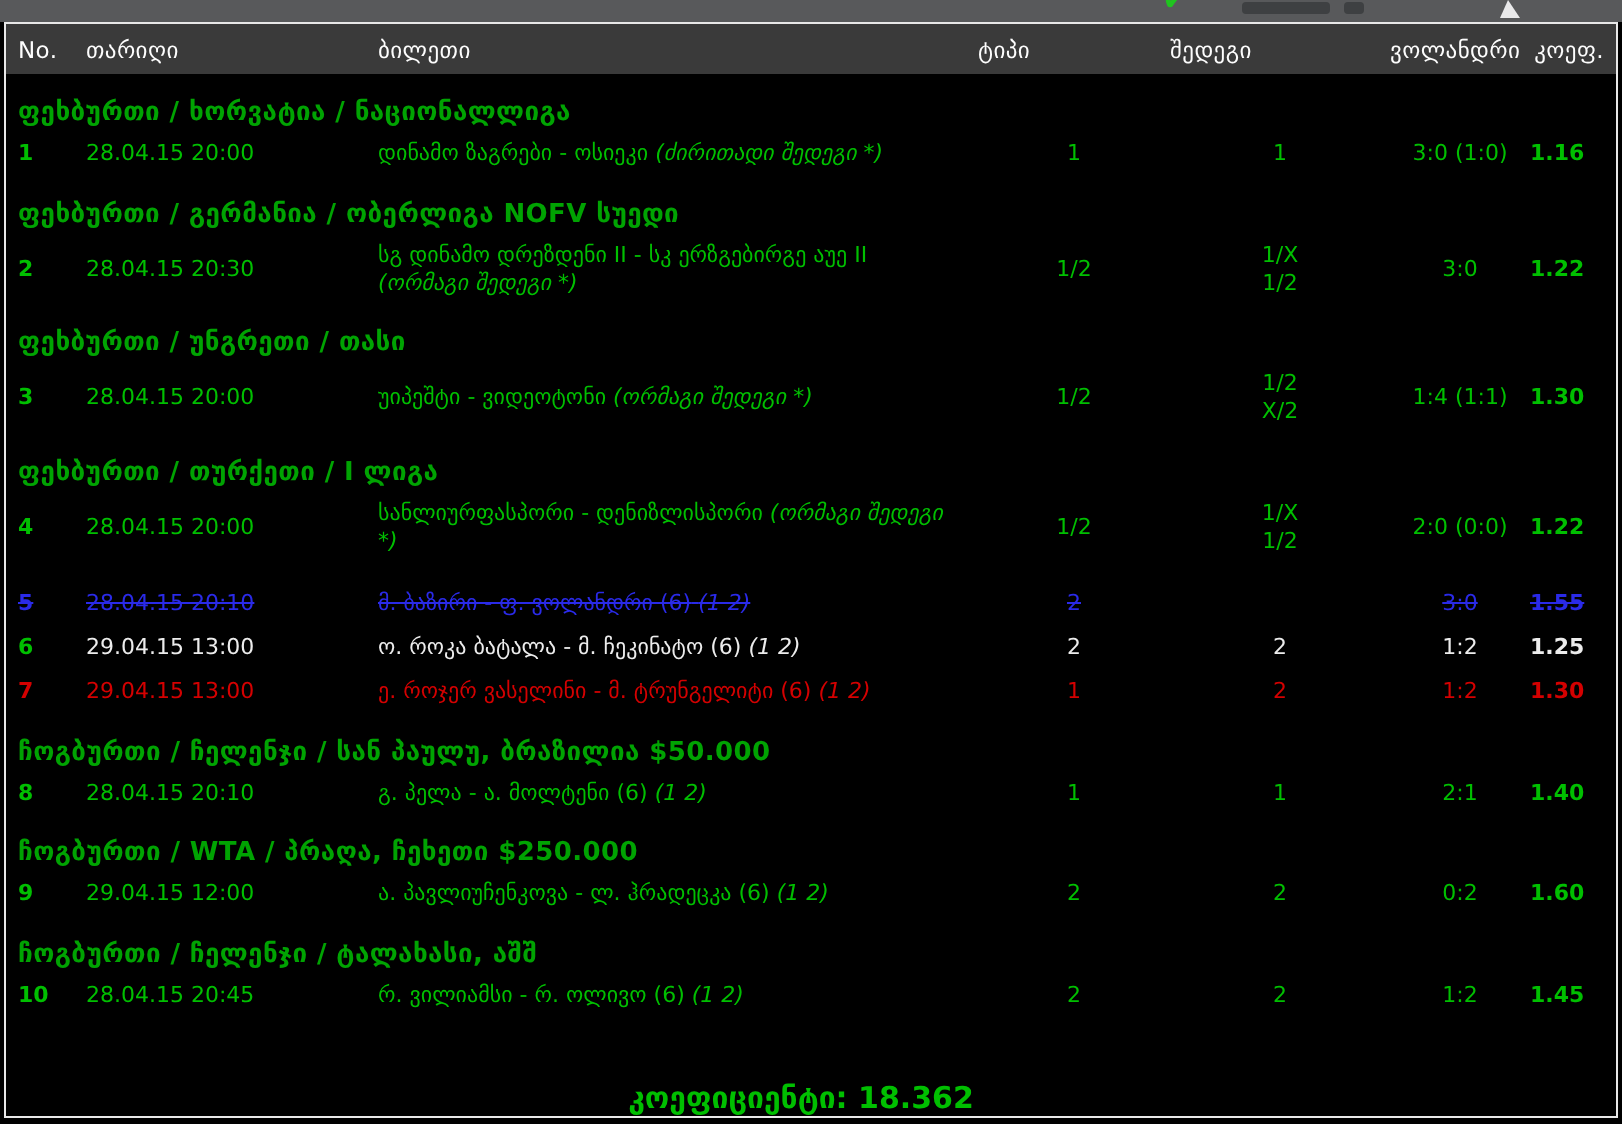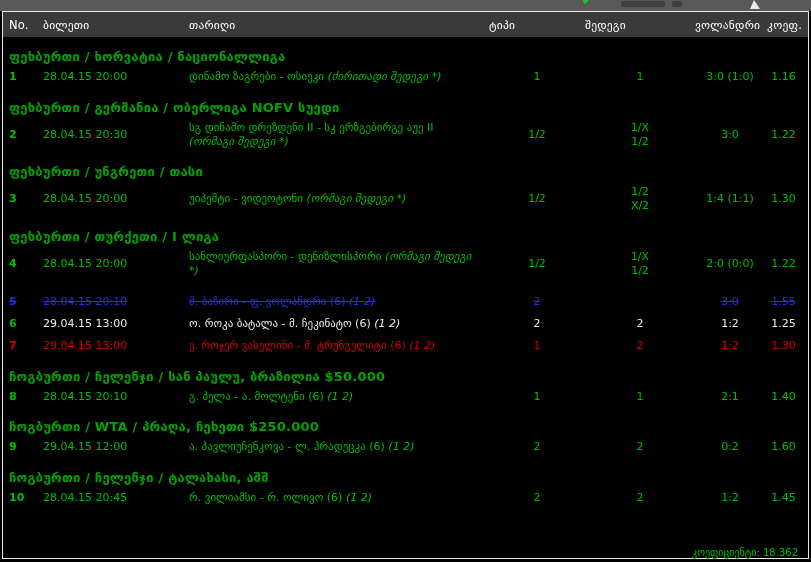--- a/index.html
+++ b/index.html
@@ -43,41 +43,41 @@
   .bet-row.won{color:var(--won,#00bf00);}
   .bet-row.pending{color:var(--pending,#ececec);}
   .bet-row.lost{color:var(--lost,#d40000);}
   .bet-row.void{color:var(--void,#2a2ae8);text-decoration:line-through;}
   .cell-no{font-weight:bold;color:var(--won,#00bf00);}
   .bet-row.lost .cell-no{color:var(--lost,#d40000);}
   .bet-row.void .cell-no{color:var(--void,#2a2ae8);}
   .cell-ticket{padding-right:16px;}
   .note{font-style:italic;}
   .cell-type,.cell-result,.cell-score{text-align:center;}
-  .cell-coef{text-align:center;}
+  .cell-coef{text-align:left;font-weight:bold;}
   .tfoot{
-    margin-top:8px;padding:2px 10px 0 0;text-align:right;
-    color:var(--won,#00bf00);font-size:10px;
+    margin-top:8px;padding:2px 10px 0 0;text-align:center;
+    color:var(--won,#00bf00);font-size:15px;font-weight:bold;
   }
 </style>
 </head>
 <body>
 
 <div class="chrome-top">
   <span class="check-glyph">✔</span>
   <span class="smudge"></span>
   <span class="smudge2"></span>
   <span class="cursor"></span>
 </div>
 
 <div class="table-frame">
   <div class="grid-row thead">
     <div>No.</div>
+    <div>თარიღი</div>
     <div>ბილეთი</div>
-    <div>თარიღი</div>
     <div class="th-center">ტიპი</div>
     <div class="th-center">შედეგი</div>
     <div class="th-center">ვოლანდრი</div>
     <div class="th-right">კოეფ.</div>
   </div>
 
   <div class="tbody">
   <div class="section">
     <div class="section-title">ფეხბურთი / ხორვატია / ნაციონალლიგა</div>
     <div class="rows">

